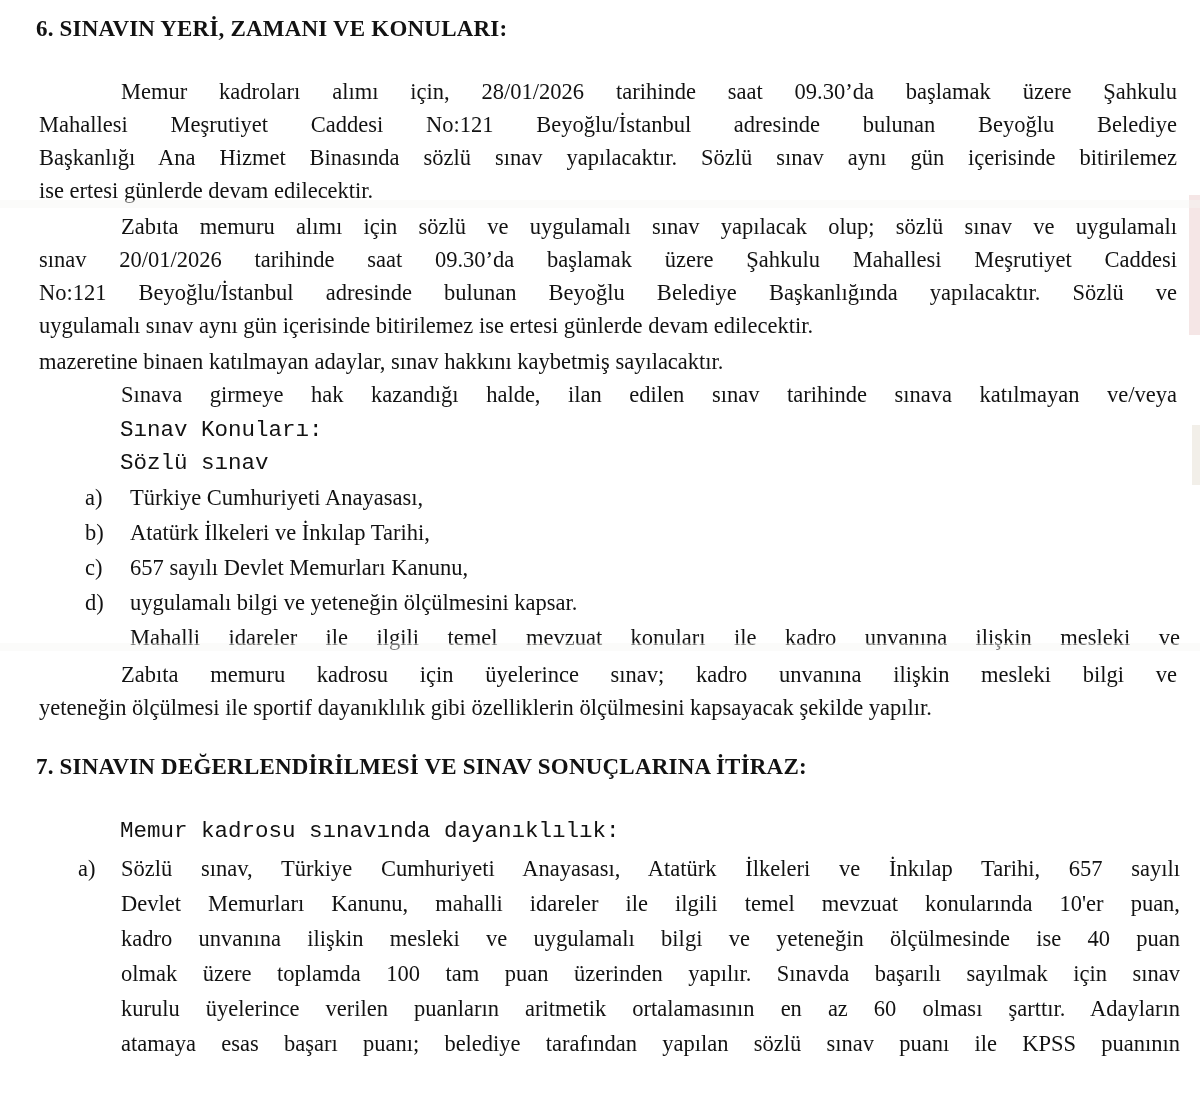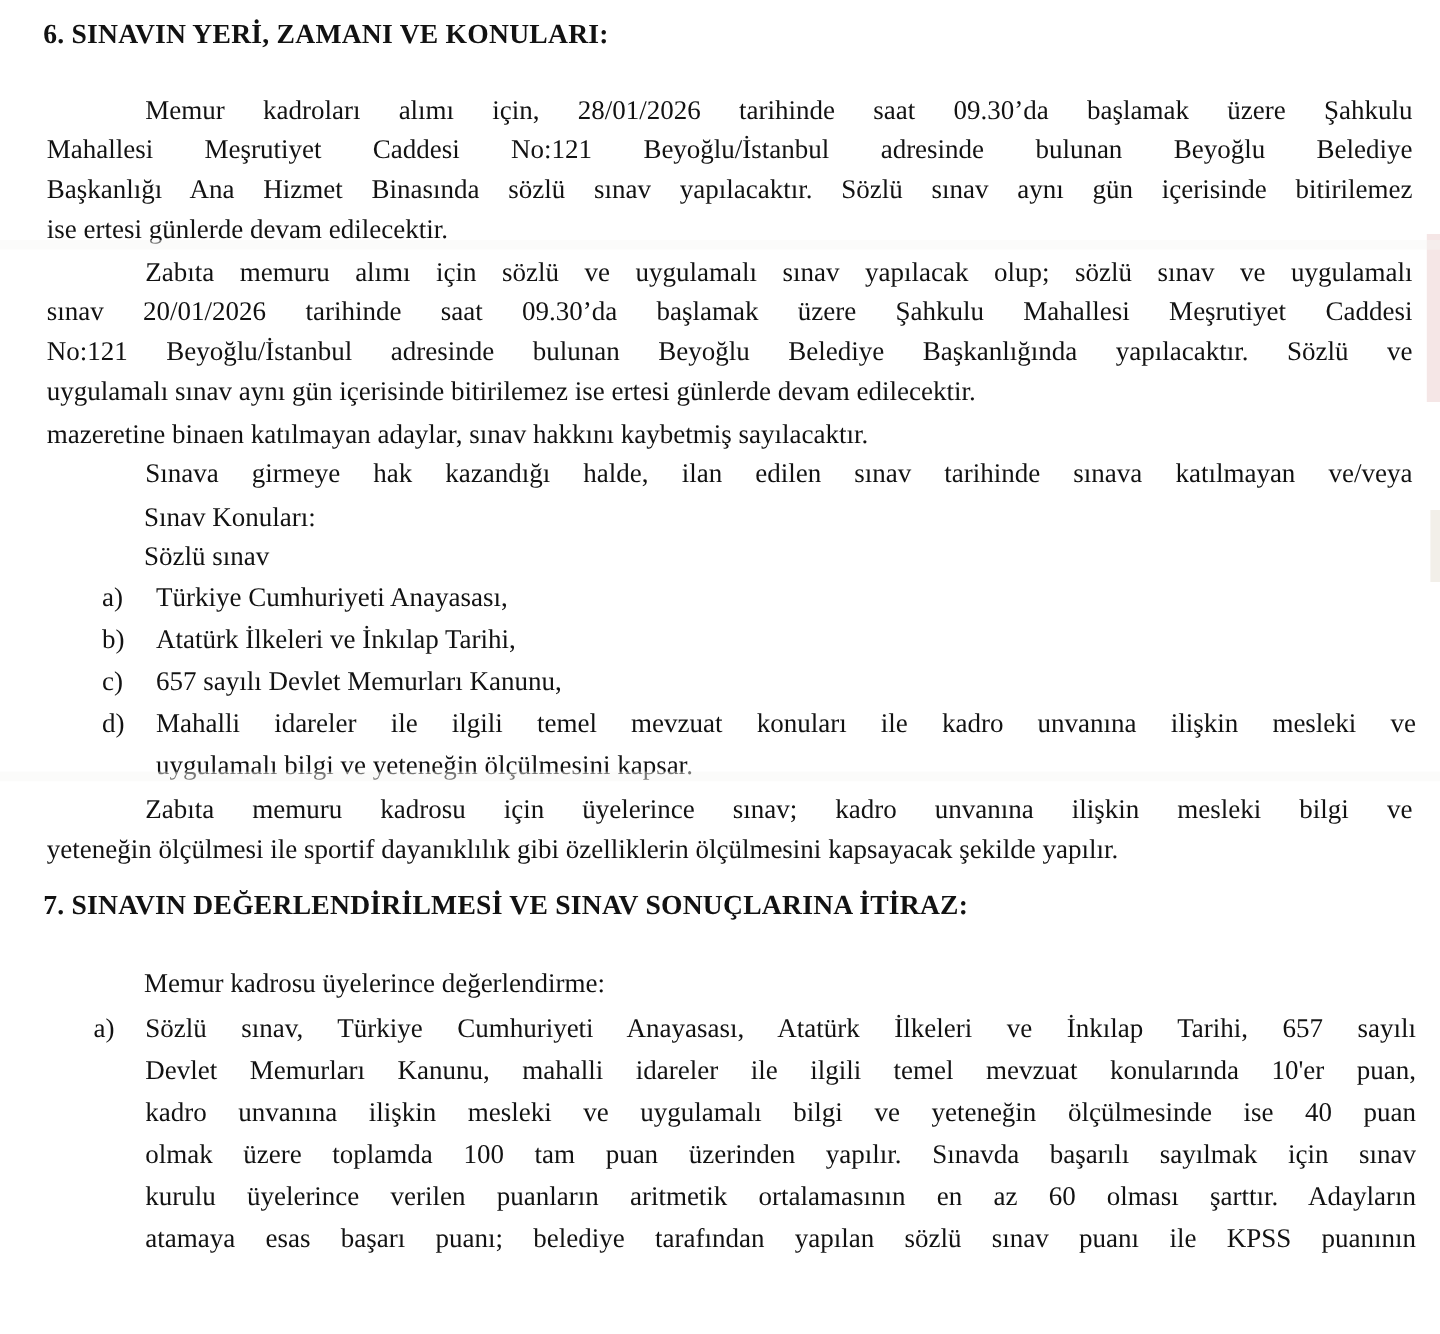--- a/index.html
+++ b/index.html
@@ -27,24 +27,24 @@
   }
   .ln {
     line-height: 33px;
     text-align: justify;
   }
   .j { text-align: justify; text-align-last: justify; }
   .last { text-align: left; text-align-last: left; }
   .ind { padding-left: 82px; }
   .para { margin: 3px; }
   .p2 { margin-top: 3px; }
-  .h7 { margin-top: 14px; }
+  .h7 { margin-top: 26px; }
   .p1 { margin-top: 30px; }
   .intro7 { margin-top: 32px; line-height: 35px; }
-  .subline { line-height: 33px; padding-left: 84px; }
+  .subline { line-height: 33px; padding-left: 84px; font-family: Liberation Mono, monospace; }
   
   .list6 .item { display: flex; margin-left: 49px; }
   .list6 .marker { width: 45px; flex: none; line-height: 35px; }
   .list6 .item-body { flex: 1; }
   .list6 .ln { line-height: 35px; }
   .list7 { margin-top: 3px; }
   .list7 .item { display: flex; margin-left: 42px; }
   .list7 .marker { width: 43px; flex: none; line-height: 35px; }
   .list7 .item-body { flex: 1; }
   .list7 .ln { line-height: 35px; }
@@ -100,34 +100,34 @@
     </div>
     <div class="item">
       <span class="marker">c)</span>
       <div class="item-body">
         <div class="ln last">657 sayılı Devlet Memurları Kanunu,</div>
       </div>
     </div>
     <div class="item">
       <span class="marker">d)</span>
       <div class="item-body">
+        <div class="ln last">uygulamalı bilgi ve yeteneğin ölçülmesini kapsar.</div>
         <div class="ln j">Mahalli idareler ile ilgili temel mevzuat konuları ile kadro unvanına ilişkin mesleki ve</div>
-        <div class="ln last">uygulamalı bilgi ve yeteneğin ölçülmesini kapsar.</div>
       </div>
     </div>
   </div>
 
   <div class="para">
     <div class="ln j ind">Zabıta memuru kadrosu için üyelerince sınav; kadro unvanına ilişkin mesleki bilgi ve</div>
     <div class="ln last">yeteneğin ölçülmesi ile sportif dayanıklılık gibi özelliklerin ölçülmesini kapsayacak şekilde yapılır.</div>
   </div>
 
   <div class="heading h7">7. SINAVIN DEĞERLENDİRİLMESİ VE SINAV SONUÇLARINA İTİRAZ:</div>
 
-  <div class="subline intro7">Memur kadrosu üyelerince değerlendirme:</div>
+  <div class="subline intro7">Memur kadrosu sınavında dayanıklılık:</div>
 
   <div class="list7">
     <div class="item">
       <span class="marker">a)</span>
       <div class="item-body">
         <div class="ln j">Sözlü sınav, Türkiye Cumhuriyeti Anayasası, Atatürk İlkeleri ve İnkılap Tarihi, 657 sayılı</div>
         <div class="ln j">Devlet Memurları Kanunu, mahalli idareler ile ilgili temel mevzuat konularında 10'er puan,</div>
         <div class="ln j">kadro unvanına ilişkin mesleki ve uygulamalı bilgi ve yeteneğin ölçülmesinde ise 40 puan</div>
         <div class="ln j">olmak üzere toplamda 100 tam puan üzerinden yapılır. Sınavda başarılı sayılmak için sınav</div>
         <div class="ln j">kurulu üyelerince verilen puanların aritmetik ortalamasının en az 60 olması şarttır. Adayların</div>

